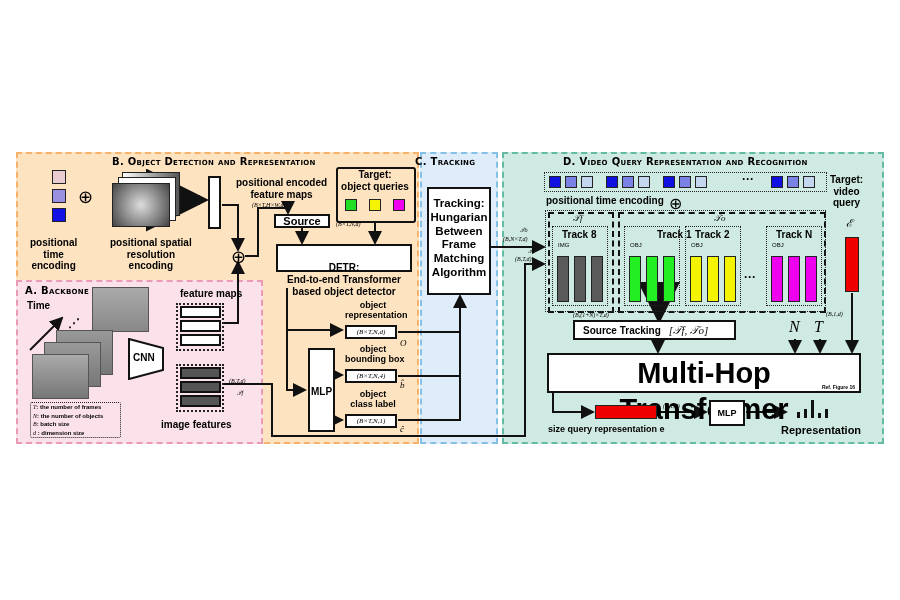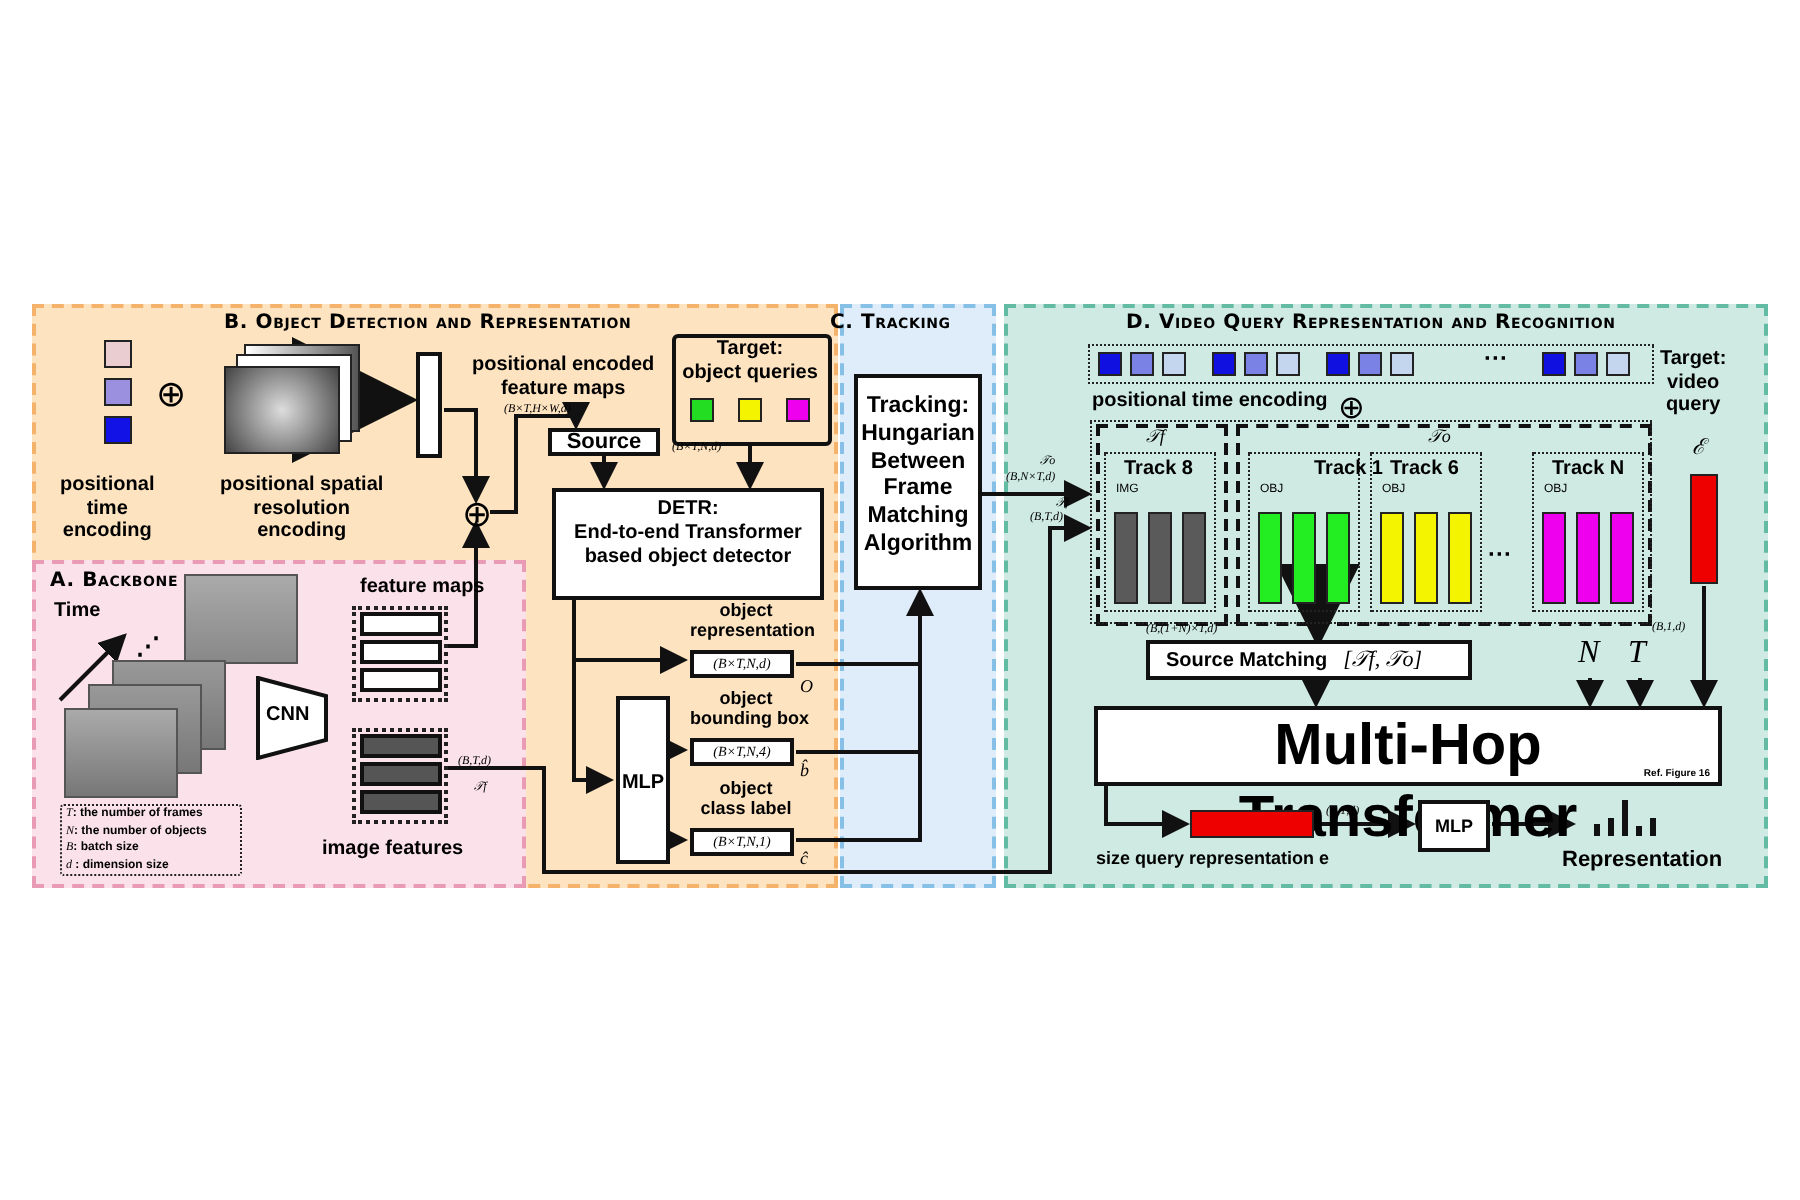--- a/index.html
+++ b/index.html
@@ -113,21 +113,21 @@
 <div class="box" style="left:274px;top:214px;width:56px;height:14px;font-weight:bold;font-size:11px;text-align:center;line-height:11px;">Source</div>
 
 <div class="abs" style="left:336px;top:167px;width:76px;height:52px;border:2px solid #111;border-radius:3px;"></div>
 <div class="lbl" style="left: 337px; top: 169px; width: 76px; font-size: 10px; white-space: pre;">Target:
 object queries</div>
 <div class="sq" style="left: 345px; top: 199px; width: 12px; height: 12px; background: rgb(34, 221, 34);"></div>
 <div class="sq" style="left: 369px; top: 199px; width: 12px; height: 12px; background: rgb(244, 244, 0);"></div>
 <div class="sq" style="left: 393px; top: 199px; width: 12px; height: 12px; background: rgb(238, 0, 238);"></div>
 <div class="math" style="left:336px;top:221px;font-size:6px;">(B×T,N,d)</div>
 
-<div class="box" style="left:276px;top:244px;width:136px;height:56px;font-weight:bold;font-size:10px;text-align:center;line-height:1.2;padding-top:3px;white-space:pre;">DETR:
+<div class="box" style="left:276px;top:244px;width:136px;height:28px;font-weight:bold;font-size:10px;text-align:center;line-height:1.2;padding-top:16px;white-space:pre;">DETR:
 End-to-end Transformer
 based object detector</div>
 
 <div class="box" style="left:308px;top:348px;width:27px;height:84px;font-weight:bold;font-size:10px;text-align:center;line-height:84px;">MLP</div>
 
 <div class="lbl" style="left: 345px; top: 300px; width: 56px; font-size: 9px; white-space: pre;">object
 representation</div>
 <div class="box math" style="left:345px;top:325px;width:52px;height:14px;font-size:7px;text-align:center;line-height:10px;">(B×T,N,d)</div>
 <div class="math" style="left:400px;top:338px;font-size:9px;">O</div>
 
@@ -214,21 +214,21 @@
     <div class="bar" style="left: 557px; top: 256px; width: 12px; height: 46px; background: rgb(90, 90, 90);"></div>
     <div class="bar" style="left: 574px; top: 256px; width: 12px; height: 46px; background: rgb(90, 90, 90);"></div>
     <div class="bar" style="left: 591px; top: 256px; width: 12px; height: 46px; background: rgb(90, 90, 90);"></div>
     <div class="dot" style="left: 624px; top: 226px; width: 56px; height: 80px; border-width: 1.5px;"></div>
     <div class="lbl" style="left: 634px; top: 229px; font-size: 10px; margin-left: 23px;">Track 1</div>
     <div class="abs" style="left: 630px; top: 242px; font-size: 6px;">OBJ</div>
     <div class="bar" style="left: 629px; top: 256px; width: 12px; height: 46px; background: rgb(34, 238, 34);"></div>
     <div class="bar" style="left: 646px; top: 256px; width: 12px; height: 46px; background: rgb(34, 238, 34);"></div>
     <div class="bar" style="left: 663px; top: 256px; width: 12px; height: 46px; background: rgb(34, 238, 34);"></div>
     <div class="dot" style="left: 685px; top: 226px; width: 56px; height: 80px; border-width: 1.5px;"></div>
-    <div class="lbl" style="left: 695px; top: 229px; font-size: 10px;">Track 6</div>
+    <div class="lbl" style="left: 695px; top: 229px; font-size: 10px;">Track 2</div>
     <div class="abs" style="left: 691px; top: 242px; font-size: 6px;">OBJ</div>
     <div class="bar" style="left: 690px; top: 256px; width: 12px; height: 46px; background: rgb(244, 244, 0);"></div>
     <div class="bar" style="left: 707px; top: 256px; width: 12px; height: 46px; background: rgb(244, 244, 0);"></div>
     <div class="bar" style="left: 724px; top: 256px; width: 12px; height: 46px; background: rgb(244, 244, 0);"></div>
     <div class="dot" style="left: 766px; top: 226px; width: 56px; height: 80px; border-width: 1.5px;"></div>
     <div class="lbl" style="left: 776px; top: 229px; font-size: 10px;">Track N</div>
     <div class="abs" style="left: 772px; top: 242px; font-size: 6px;">OBJ</div>
     <div class="bar" style="left: 771px; top: 256px; width: 12px; height: 46px; background: rgb(238, 0, 238);"></div>
     <div class="bar" style="left: 788px; top: 256px; width: 12px; height: 46px; background: rgb(238, 0, 238);"></div>
     <div class="bar" style="left: 805px; top: 256px; width: 12px; height: 46px; background: rgb(238, 0, 238);"></div>
@@ -237,21 +237,21 @@
 
 <div class="lbl" style="left: 830px; top: 174px; font-size: 10px; white-space: pre;">Target:
 video
 query</div>
 <div class="math" style="left:846px;top:215px;font-size:11px;">ℰ</div>
 <div id="target-bar" class="bar" style="left: 845px; top: 237px; width: 14px; height: 55px; background: rgb(238, 0, 0);"></div>
 <div class="math" style="left:826px;top:311px;font-size:6px;">(B,1,d)</div>
 
 <div class="math" style="left:573px;top:312px;font-size:6px;">(B,(1+N)×T,d)</div>
 <div class="box" style="left:573px;top:320px;width:163px;height:20px;font-size:10px;font-weight:bold;padding:2px 8px;display:flex;gap:8px;align-items:center;">
-  <span>Source Matching</span>
+  <span>Source Tracking</span>
   <span style="font-family:'Liberation Serif',serif;font-weight:normal;font-style:italic;font-size:11px;">[𝒯f, 𝒯o]</span>
 </div>
 <div class="math" style="left:789px;top:318px;font-size:16px;">N</div>
 <div class="math" style="left:814px;top:318px;font-size:16px;">T</div>
 
 <div class="box" style="left:547px;top:353px;width:314px;height:40px;text-align:center;font-weight:bold;font-size:29px;line-height:36px;">
   <span>Multi-Hop Transformer</span>
   <span class="abs" style="right:4px;bottom:1px;font-size:5px;line-height:6px;">Ref. Figure 16</span>
 </div>
 

